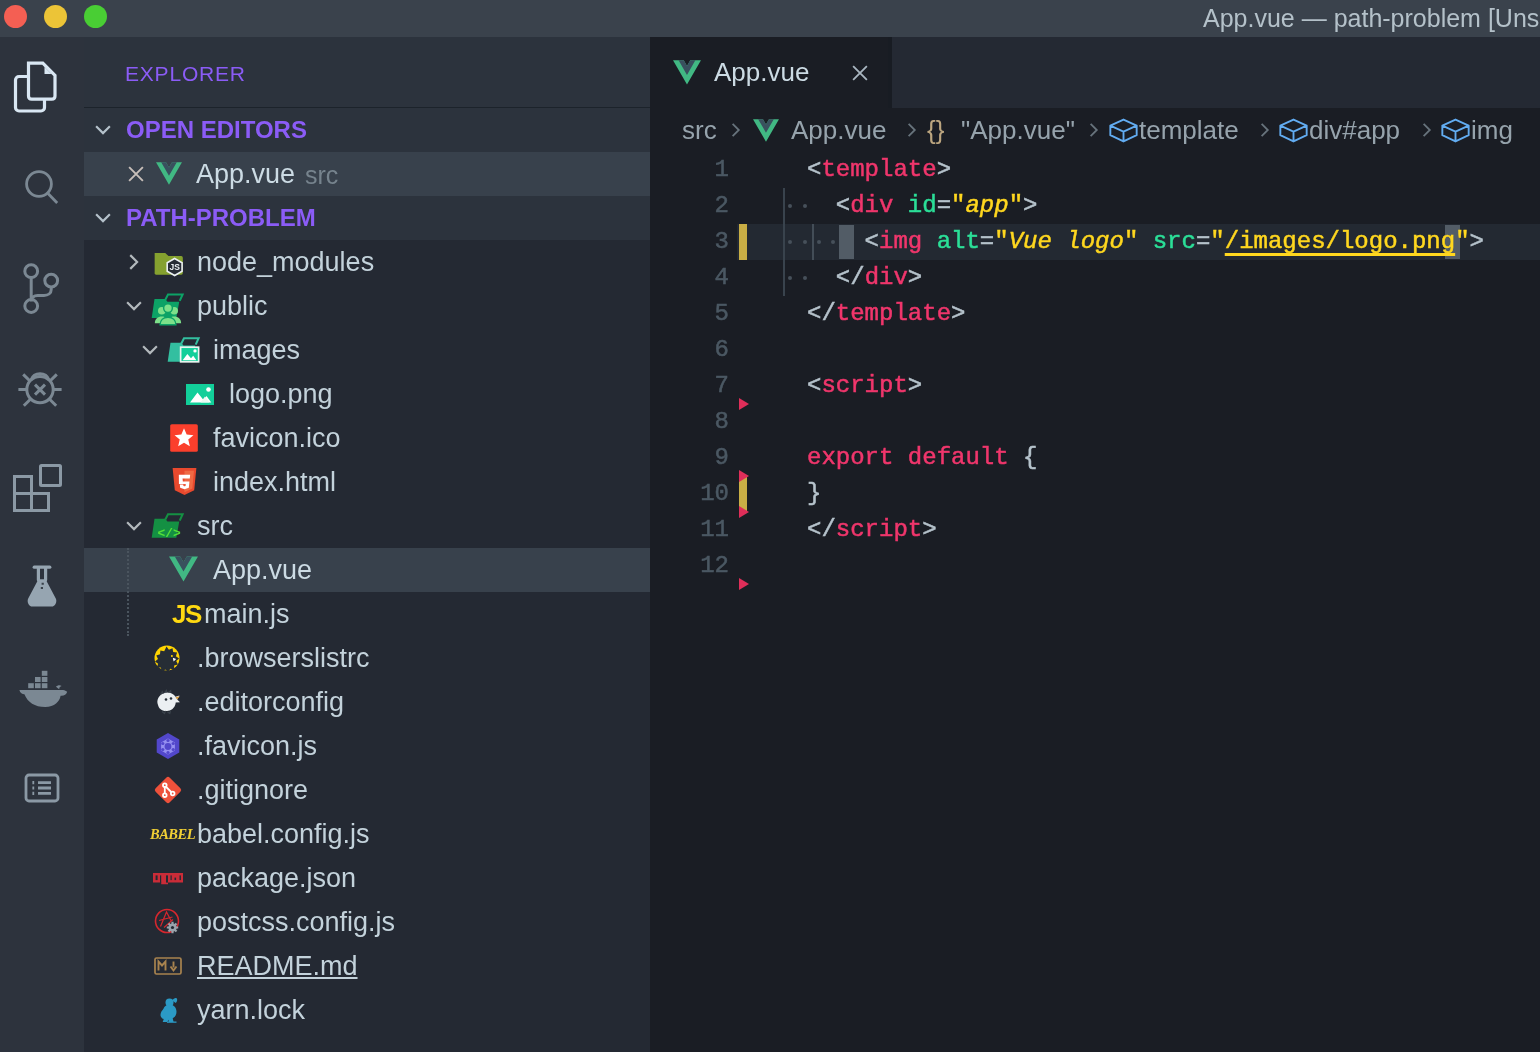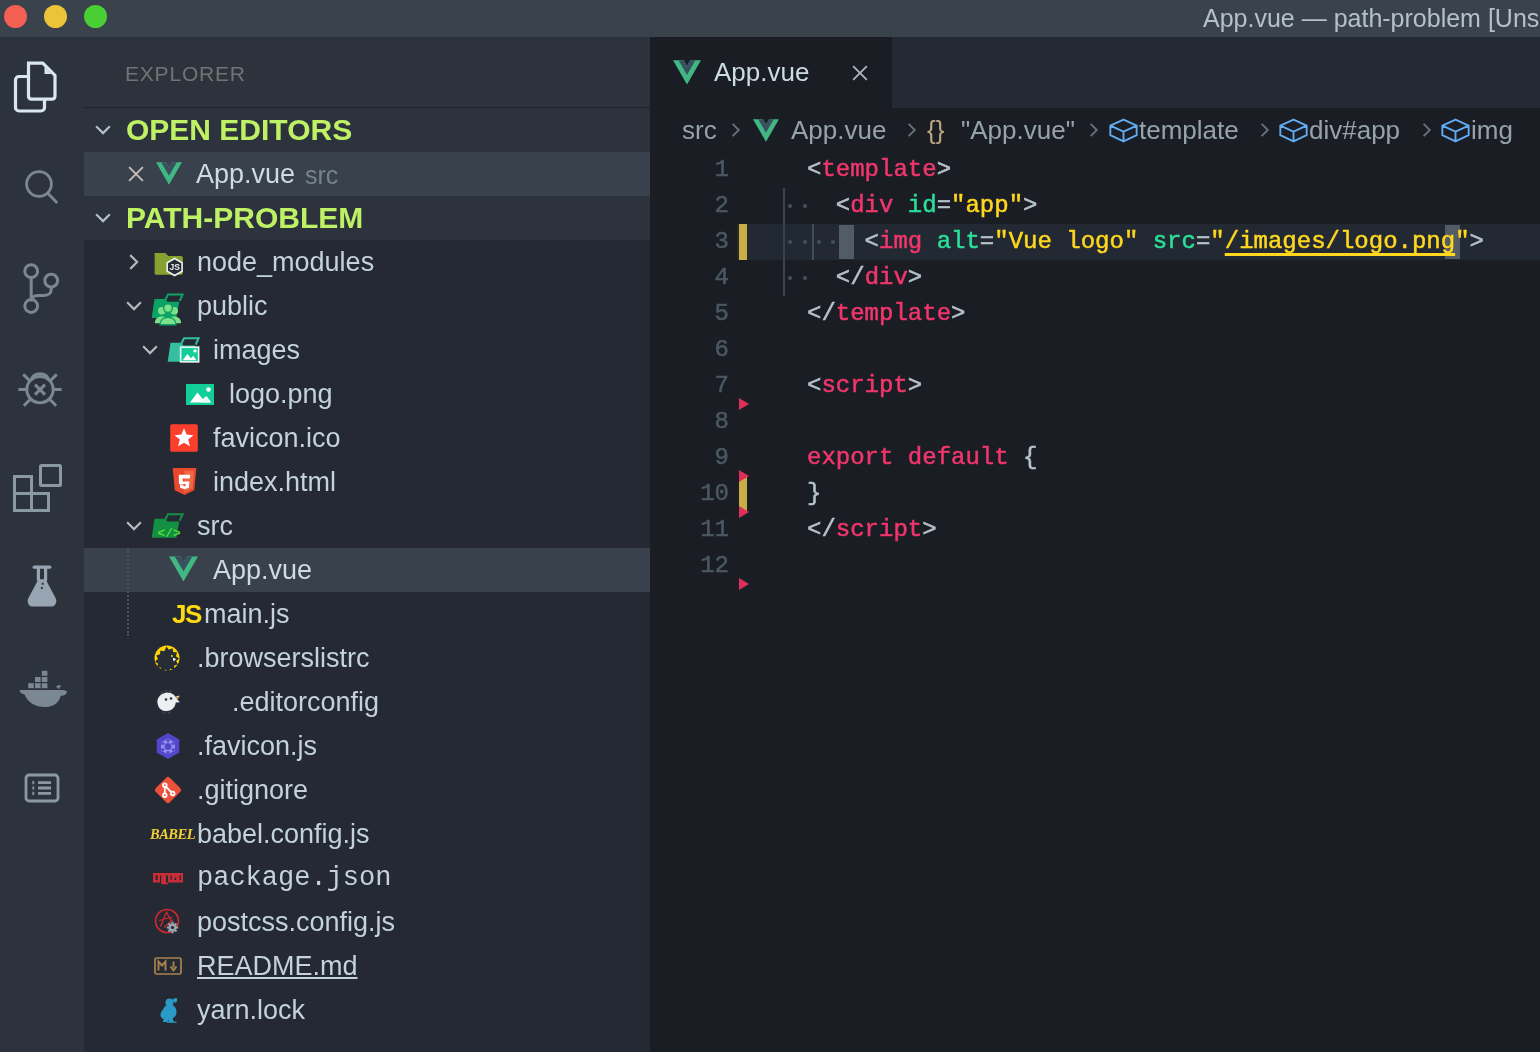--- a/index.html
+++ b/index.html
@@ -1,26 +1,26 @@
 <!DOCTYPE html>
 <html><head>
 <meta charset="utf-8">
 <style>
   html,body{margin:0;padding:0;background:#1a1d24;}
   #page{position:relative;width:1540px;height:1052px;overflow:hidden;background:#1a1d24;
         font-family:"Liberation Sans",sans-serif;}
   .abs{position:absolute;}
   .lbl{position:absolute;color:#c3d2db;font-size:27px;line-height:44px;height:44px;white-space:pre;}
-  .hdr{position:absolute;color:#bef264;font-size:30px;font-weight:bold;letter-spacing:0;line-height:44px;height:44px;}
+  .hdr{position:absolute;color:#8b5cf6;font-size:24px;font-weight:bold;letter-spacing:0;line-height:44px;height:44px;}
   .code{position:absolute;left:807px;height:36px;line-height:36px;font-family:"Liberation Mono",monospace;font-size:24px;white-space:pre;color:#b6c3cc;-webkit-text-stroke:0.5px currentColor;}
   .num{position:absolute;left:650px;width:79px;height:36px;line-height:36px;text-align:right;font-family:"Liberation Mono",monospace;font-size:24px;color:#4b5863;-webkit-text-stroke:0.5px currentColor;}
   .tag{color:#f0366c;}
   .attr{color:#2bdf98;}
   .str{color:#ffd71f;}
-  .stri{color:#ffd71f;}
+  .stri{color:#ffd71f;font-style:italic;}
   .pun{color:#b6c3cc;}
   .bcrumb{position:absolute;top:108px;height:44px;line-height:44px;font-size:26px;color:#96a3ac;white-space:pre;}
   .dot{position:absolute;width:4px;height:4px;border-radius:2px;background:#46505a;}
   .tri{position:absolute;width:0;height:0;border-style:solid;border-width:6.5px 0 6.5px 10px;border-color:transparent transparent transparent #df2e59;}
   .guide{position:absolute;width:2px;background:#39434d;}
 </style>
 </head>
 <body>
 <div id="page">
 
@@ -90,21 +90,21 @@
   <svg class="abs" style="left:18px;top:764px;" width="48" height="48" viewBox="0 0 24 24">
     <g fill="none" stroke="#8b99a5" stroke-width="1.4">
         <rect x="4" y="5.5" width="16" height="13" rx="1.5"></rect>
         <path d="M10 9.3h6.5M10 12h6.5M10 14.7h6.5"></path>
         <path d="M7.2 9.3h.9M7.2 12h.9M7.2 14.7h.9" stroke-width="1.6"></path>
       </g>
   </svg>
 
   <div class="abs" style="left:84px;top:37px;width:566px;height:1015px;background:#242933;"></div>
   <div class="abs" style="left:84px;top:37px;width:566px;height:70px;background:#2c333d;"></div>
-  <div class="abs" style="left:125px;top:52px;width:300px;height:44px;line-height:44px;font-size:21px;letter-spacing:0.8px;color:#737373;">EXPLORER</div>
+  <div class="abs" style="left:125px;top:52px;width:300px;height:44px;line-height:44px;font-size:21px;letter-spacing:0.8px;color:#8b5cf6;">EXPLORER</div>
 
   <div class="abs" style="left:84px;top:107px;width:566px;height:1px;background:#1c232b;"></div>
   <div class="abs" style="left:84px;top:108px;width:566px;height:44px;background:#2c333d;"></div>
   <div class="hdr" style="left:126px;top:108px;">OPEN EDITORS</div>
 
   <div class="abs" style="left:84px;top:152px;width:566px;height:44px;background:#38414c;"></div>
   <div class="abs" style="left:84px;top:196px;width:566px;height:44px;background:#2c333d;"></div>
   <div class="hdr" style="left:126px;top:196px;">PATH-PROBLEM</div>
 
   <div class="abs" style="left:84px;top:548px;width:566px;height:44px;background:#38414c;"></div>
@@ -219,21 +219,21 @@
     <div class="lbl" style="left:197px;top:636px;">.browserslistrc</div>
 
     <svg class="abs" style="left:152px;top:686px;" width="32" height="32" viewBox="0 0 32 32">
       <path d="M6 19c-2-5 1-10.5 6.5-12 4.5-1.3 9 .5 11 3.8l4-1.2-2.3 3.9 2.8 2.7-4.3.3c-.2 4-3 7.5-7.4 8.3C10.7 25.9 7 23 6 19z" fill="#ebeff2"></path>
       <path d="M8.5 8.5l1.8-2.8.9 2M12.5 6.8l1.9-2.4.5 2.2M16.5 6.5l2.2-1.7.1 2.1" fill="none" stroke="#3a424b" stroke-width="1.2"></path>
       <circle cx="14" cy="13.5" r="1.3" fill="#2b333c"></circle>
         <circle cx="19" cy="12.5" r="1.3" fill="#2b333c"></circle>
       <path d="M23.5 11.2l4.3-.9-2.7 3.3z" fill="#d89c3e"></path>
       <path d="M10 25.5l2.5 2 1-2.6M15.5 26l2.3 1.6.7-2.4" fill="none" stroke="#3a424b" stroke-width="1.2"></path>
     </svg>
-    <div class="lbl" style="left:197px;top:680px;margin-left:35px;">.editorconfig</div>
+    <div class="lbl" style="left:197px;top:680px;">.editorconfig</div>
 
     <svg class="abs" style="left:152px;top:730px;" width="32" height="32" viewBox="0 0 32 32">
       <path d="M16 3l11.3 6.5v13L16 29 4.7 22.5v-13z" fill="#5247cb"></path>
       <path d="M16 8.5l6.9 4v8L16 24.5l-6.9-4v-8z" fill="#958ff0"></path>
       <circle cx="16" cy="16.5" r="3.4" fill="#5247cb"></circle>
       <g fill="#5247cb">
           <circle cx="16" cy="10.5" r="1.6"></circle>
           <circle cx="21.2" cy="13.5" r="1.6"></circle>
           <circle cx="21.2" cy="19.5" r="1.6"></circle>
           <circle cx="16" cy="22.5" r="1.6"></circle>
@@ -262,21 +262,21 @@
       <path d="M2 11h30v9.5H17v1.8h-6.8v-1.8H2z" fill="#ca2c38"></path>
       <g fill="#232a32">
           <rect x="4.6" y="13.4" width="2" height="4.7"></rect>
           <rect x="9" y="13.4" width="1.2" height="7.5"></rect>
           <rect x="15" y="13.4" width="2" height="7.2"></rect>
           <rect x="19.5" y="13.4" width="1.2" height="4.7"></rect>
           <rect x="23.5" y="15.6" width="1.6" height="2.5"></rect>
           <rect x="28.5" y="13.4" width="1.4" height="4.7"></rect>
         </g>
     </svg>
-    <div class="lbl" style="left:197px;top:856px;font-family:Liberation Mono, monospace;">package.json</div>
+    <div class="lbl" style="left:197px;top:856px;">package.json</div>
 
     <svg class="abs" style="left:152px;top:906px;" width="32" height="32" viewBox="0 0 32 32">
       <circle cx="15" cy="15" r="11.5" fill="none" stroke="#d6272e" stroke-width="1.6"></circle>
       <path d="M8.5 20.5L14.5 6l5 9.5M7 14.5l13.5-3.5M12 21.5l9-8" fill="none" stroke="#d6272e" stroke-width="1.2"></path>
       <g>
           <circle cx="20.5" cy="21.5" r="4" fill="#9aa4ad"></circle>
       <g stroke="#9aa4ad" stroke-width="2.2">
             <path d="M20.5 15.8v11.4M14.8 21.5h11.4M16.5 17.5l8 8M24.5 17.5l-8 8"></path>
           </g>
       <circle cx="20.5" cy="21.5" r="1.6" fill="#232a32"></circle>

